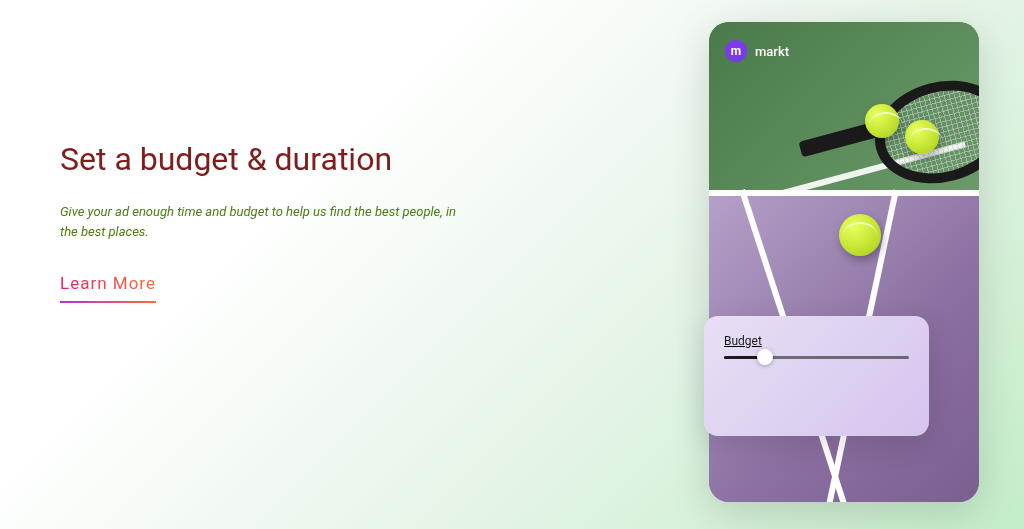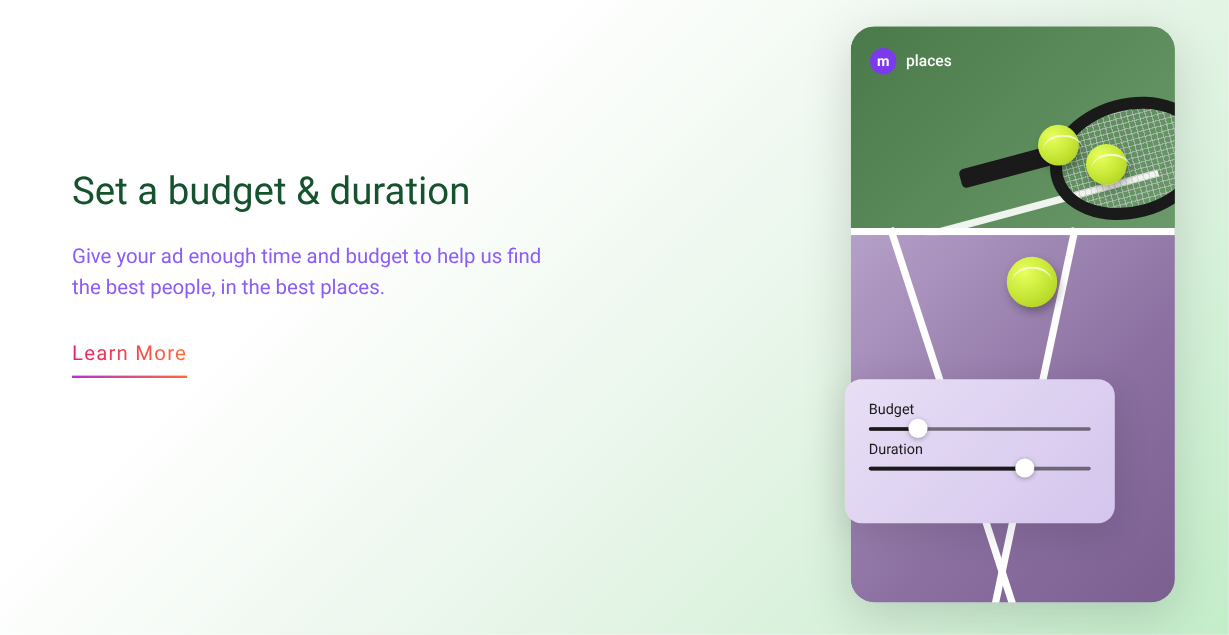--- a/index.html
+++ b/index.html
@@ -19,28 +19,29 @@
     }
     .step-label {
       font-size: 13px;
       letter-spacing: 1px;
       color: #333;
       margin-bottom: 20px;
     }
     .heading {
       font-size: 32px;
       font-weight: 400;
-      color: #14532d;
+      color: #7f1d1d;
       margin-bottom: 24px;
     }
     .description {
-      font-size: 17px;
+      font-size: 13px;
       line-height: 1.5;
-      color: #8b5cf6;
+      color: #4d7c0f;
       margin-bottom: 32px;
+      font-style: italic;
     }
     .learn-more {
       display: inline-block;
       font-size: 17px;
       letter-spacing: 1px;
       background: linear-gradient(90deg, #e91e63 0%, #ff6b35 100%);
       -webkit-background-clip: text;
       -webkit-text-fill-color: transparent;
       background-clip: text;
       cursor: pointer;
@@ -201,21 +202,21 @@
       right: 95px;
       top: 316px;
       width: 225px;
       height: 120px;
       background: linear-gradient(135deg, #e8dff5 0%, #d4c5ed 100%);
       border-radius: 14px;
       padding: 18px 20px;
       box-shadow: 0 8px 30px rgba(0,0,0,0.12);
       z-index: 20;
     }
-    .slider-group { margin-bottom: 8px; }
+    .slider-group { margin-bottom: 28px; text-decoration: underline; }
     .slider-label {
       font-size: 12px;
       color: #1a1a1a;
       margin-bottom: 8px;
     }
     .slider-track {
       position: relative;
       height: 3px;
       background: rgba(0,0,0,0.5);
       border-radius: 2px;
@@ -256,32 +257,25 @@
     <div class="racket">
       <div class="racket-handle"></div>
       <div class="racket-head"></div>
     </div>
     <div class="ball ball1"></div>
     <div class="ball ball2"></div>
     <div class="ball ball3"></div>
   </div>
   <div class="brand">
     <div class="brand-icon">m</div>
-    <div class="brand-name">places</div>
+    <div class="brand-name">markt</div>
   </div>
 </div>
 
 <div class="panel">
   <div class="slider-group">
     <div class="slider-label">Budget</div>
     <div class="slider-track">
       <div class="slider-fill" id="budget-fill" style="width: 22%;"></div>
       <div class="slider-thumb" id="budget-thumb" style="left: 22%;"></div>
     </div>
   </div>
-  <div class="slider-group">
-    <div class="slider-label">Duration</div>
-    <div class="slider-track">
-      <div class="slider-fill" id="duration-fill" style="width: 70%;"></div>
-      <div class="slider-thumb" id="duration-thumb" style="left: 70%;"></div>
-    </div>
-  </div>
 </div>
 
 </body></html>

